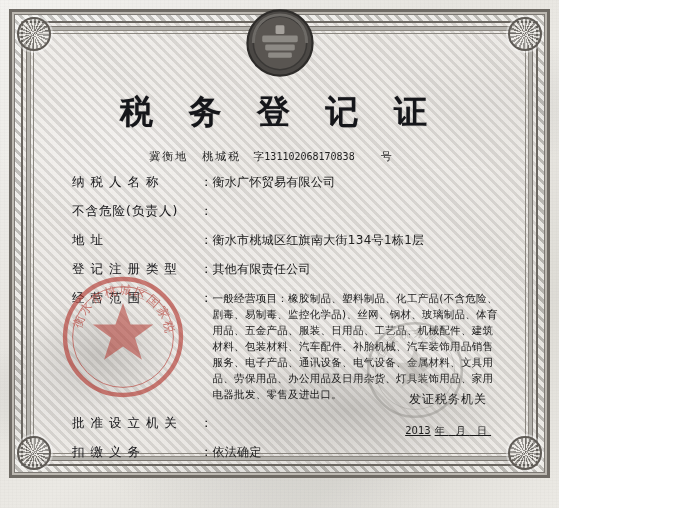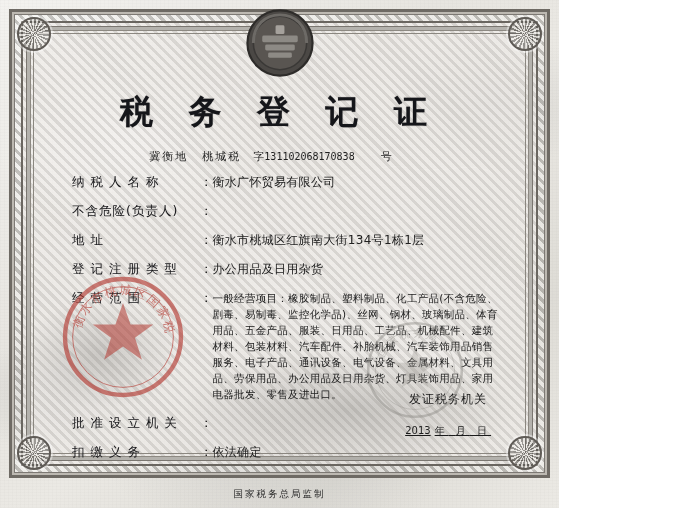--- a/index.html
+++ b/index.html
@@ -309,21 +309,21 @@
 
       <div class="field">
         <span class="f-label">地          址</span>
         <span class="f-colon">：</span>
         <span class="f-value">衡水市桃城区红旗南大街134号1栋1层</span>
       </div>
 
       <div class="field">
         <span class="f-label">登 记 注 册 类 型</span>
         <span class="f-colon">：</span>
-        <span class="f-value">办公用品及日用杂货</span>
+        <span class="f-value">其他有限责任公司</span>
       </div>
 
       <div class="field">
         <span class="f-label">经 营 范 围</span>
         <span class="f-colon">：</span>
         <span class="f-value small">一般经营项目：橡胶制品、塑料制品、化工产品(不含危险、剧毒、易制毒、监控化学品)、丝网、钢材、玻璃制品、体育用品、五金产品、服装、日用品、工艺品、机械配件、建筑材料、包装材料、汽车配件、补胎机械、汽车装饰用品销售服务、电子产品、通讯设备、电气设备、金属材料、文具用品、劳保用品、办公用品及日用杂货、灯具装饰用品、家用电器批发、零售及进出口。</span>
       </div>
 
       <div class="field">
         <span class="f-label">批 准 设 立 机 关</span>
@@ -363,15 +363,14 @@
   <svg class="seal-auth" viewBox="0 0 200 200">
     <circle cx="100" cy="100" r="90" fill="none" stroke="#8c8a85" stroke-width="5"></circle>
     <circle cx="100" cy="100" r="76" fill="none" stroke="#8c8a85" stroke-width="1.4"></circle>
     <path d="M100 56 L110 86 L142 86 L116 104 L126 134 L100 116 L74 134 L84 104 L58 86 L90 86 Z" fill="#9a9792" opacity="0.7"></path>
     <path id="sealArc2" d="M100,100 m-64,0 a64,64 0 1,1 128,0" fill="none"></path>
     <text font-size="20" fill="#8c8a85" font-family="'DejaVu Sans', sans-serif" letter-spacing="4">
       <textPath href="#sealArc2" startOffset="12%">国家税务局</textPath>
     </text>
   </svg>
 
-  <div class="footer-note">国家税务总局监制</div>
 
 </div>
 
 </body></html>

